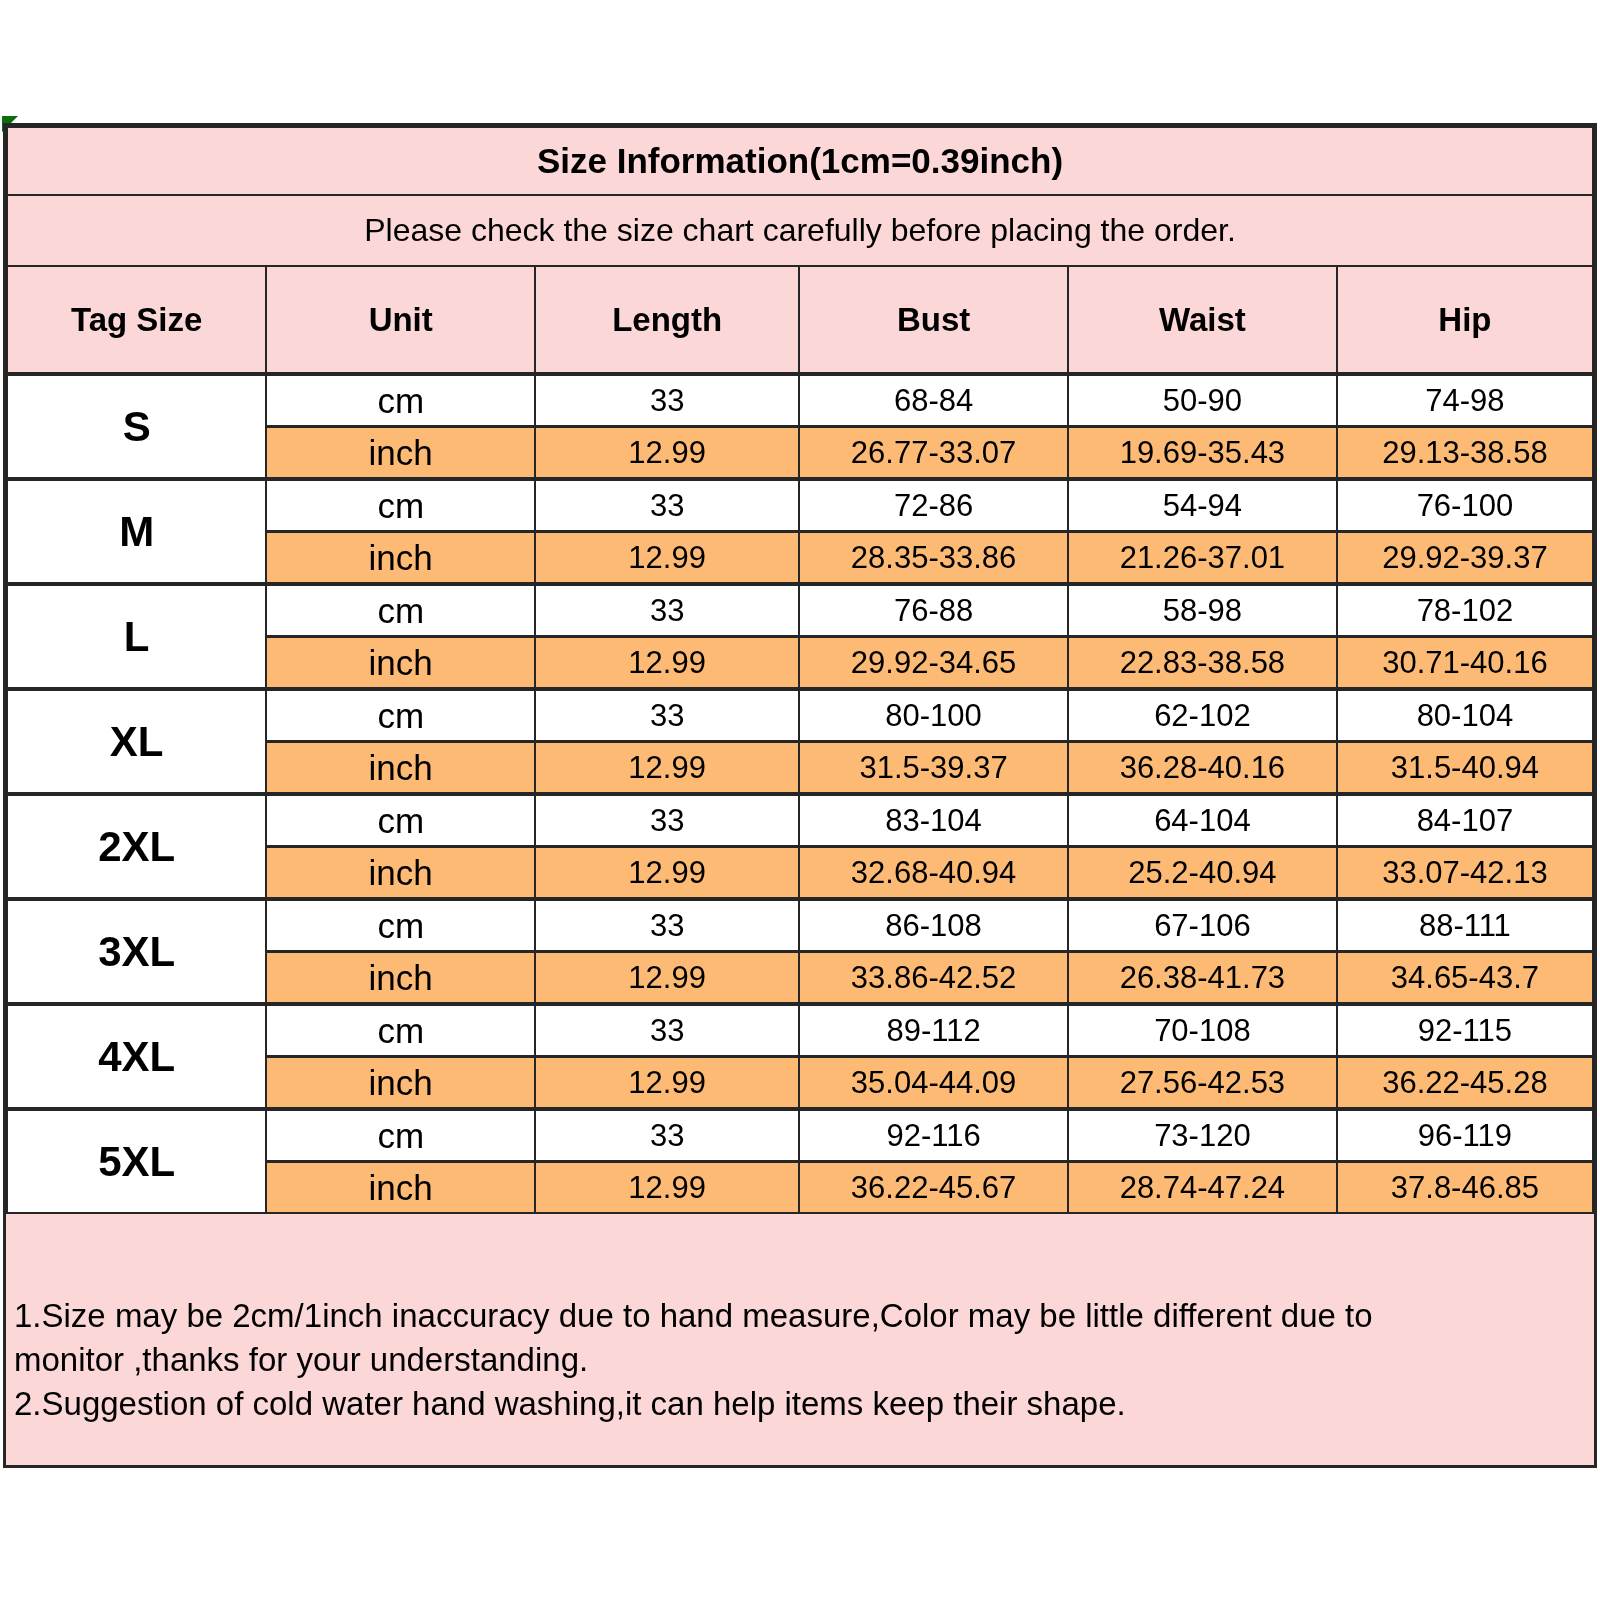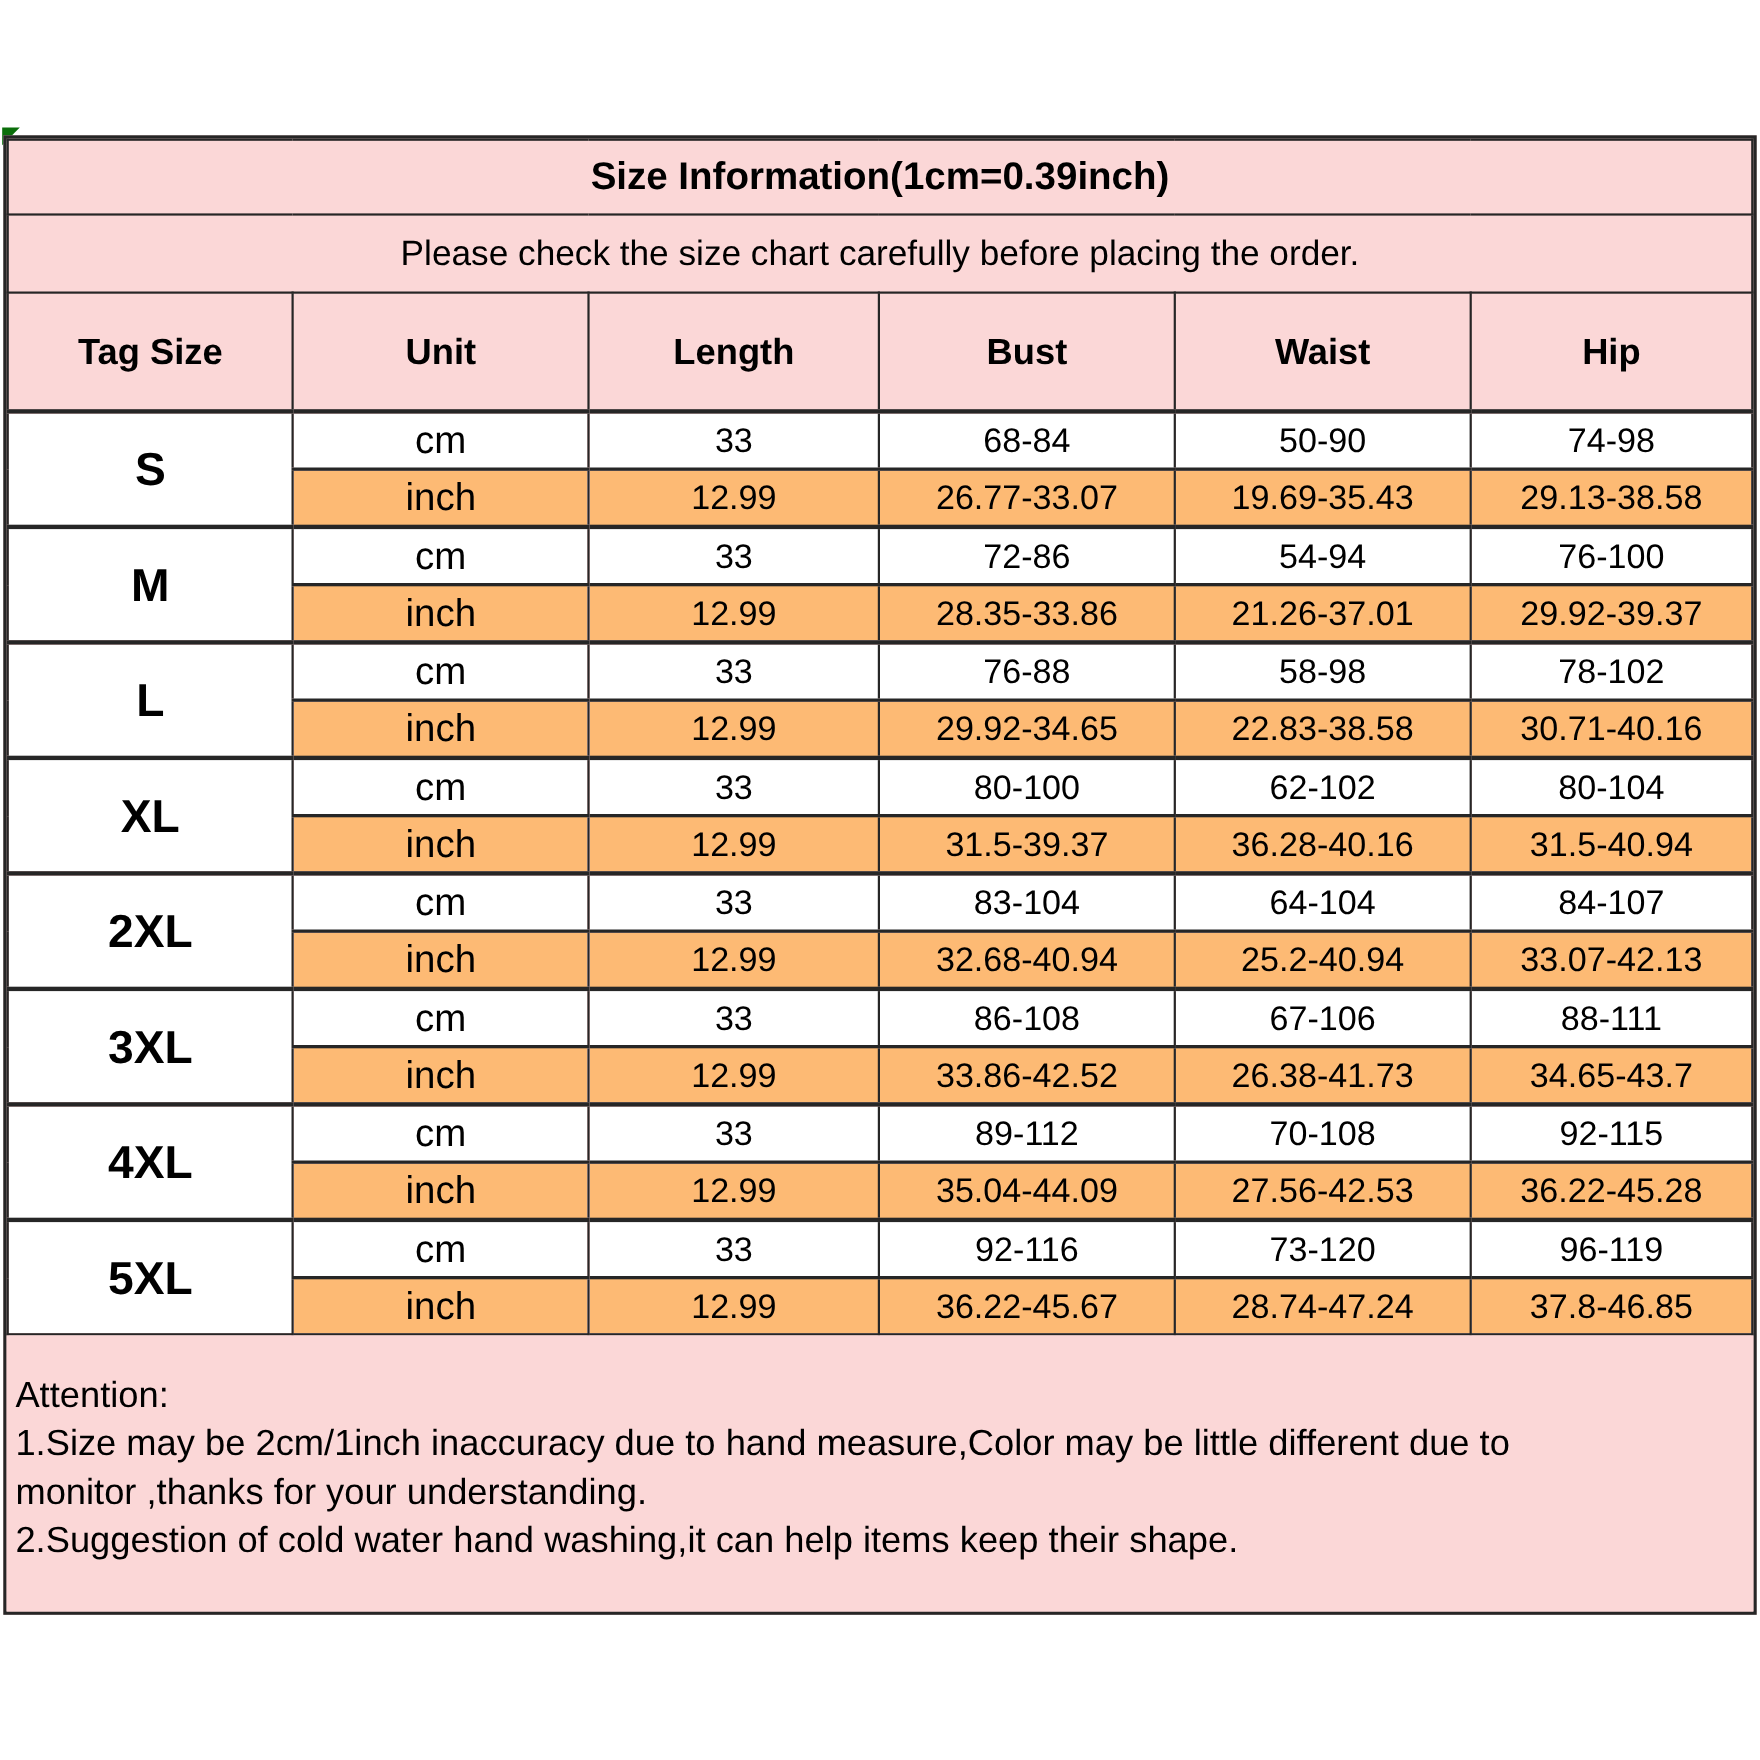--- a/index.html
+++ b/index.html
@@ -29,20 +29,21 @@
     position: absolute;
     left: 3px;
     top: 123px;
     width: 1588px;
     height: 1339px;
     border: 3px solid #262626;
     background: #fbd7d7;
     display: flex;
     flex-direction: column;
     z-index: 2;
+    gap: 48px;
   }
 
   table.size-table {
     width: 100%;
     border-collapse: collapse;
     table-layout: fixed;
   }
   table.size-table td {
     border: 2px solid #262626;
     text-align: center;
@@ -253,19 +254,18 @@
           <td class="unit-cell">inch</td>
           <td class="data-cell">12.99</td>
           <td class="data-cell">36.22-45.67</td>
           <td class="data-cell">28.74-47.24</td>
           <td class="data-cell">37.8-46.85</td>
         </tr>
       </tbody>
     </table>
 
     <div class="attention">
-      <div>Attention:</div>
       <div>1.Size may be 2cm/1inch inaccuracy due to hand measure,Color may be little different due to</div>
       <div>monitor ,thanks for your understanding.</div>
       <div>2.Suggestion of cold water hand washing,it can help items keep their shape.</div>
     </div>
   </div>
 </div>
 
 </body></html>

